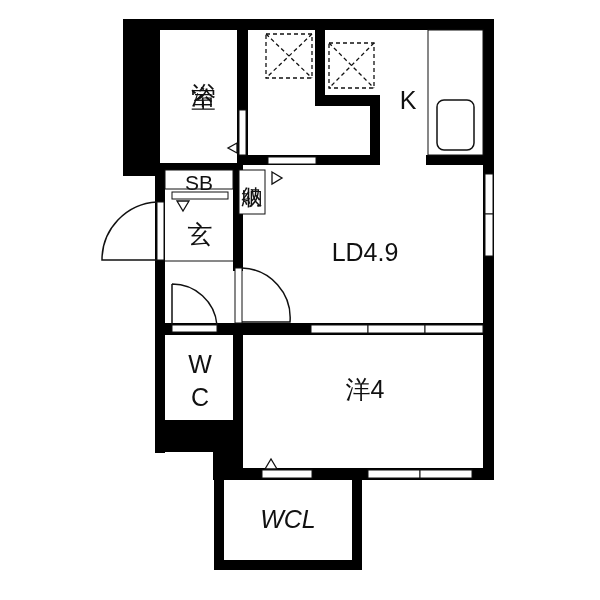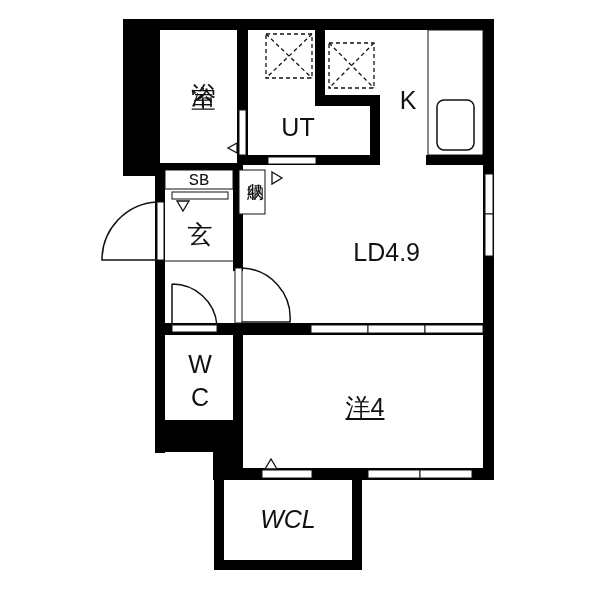--- a/index.html
+++ b/index.html
@@ -1,21 +1,21 @@
 <!DOCTYPE html>
 <html><head>
 <meta charset="utf-8">
 <style>
   html, body { margin: 0; padding: 0; background: #ffffff; }
   body { width: 600px; height: 600px; position: relative; overflow: hidden;
          font-family: "Liberation Sans", "DejaVu Sans", sans-serif; }
   #plan { position: absolute; left: 0; top: 0; width: 600px; height: 600px; }
   .label { position: absolute; color: #111; text-align: center; line-height: 1; }
   .lbl-lg { font-size: 25px; }
-  .lbl-sm { font-size: 17px; font-family: Liberation Mono, monospace; }
+  .lbl-sm { font-size: 21px; }
   .vert { writing-mode: vertical-rl; text-orientation: upright; letter-spacing: 2px; }
 </style>
 </head>
 <body>
 
 <div id="plan">
   <svg width="600" height="600" viewBox="0 0 600 600">
     <g fill="#000">
 
       <rect x="123" y="19" width="371" height="11"></rect>
@@ -121,22 +121,21 @@
     <g fill="#fff" stroke="#111" stroke-width="1.3">
       <polygon points="237,143 228,148 237,153"></polygon>
       <polygon points="272,172 282,178 272,184"></polygon>
       <polygon points="177,201 183,211 189,201"></polygon>
       <polygon points="265,469 271,459 277,469"></polygon>
     </g>
   </svg>
 
   
   <div class="label lbl-lg vert" style="left:182px; top:63px; width:34px;">浴室</div>
-  <div class="label lbl-lg" style="left:268px; top:115px; width:60px;">UT</div>
   <div class="label lbl-lg" style="left:393px; top:88px; width:30px;">K</div>
   <div class="label lbl-sm" style="left:168px; top:172px; width:62px;">SB</div>
   <div class="label lbl-sm vert" style="left:241px; top:170px; width:22px; letter-spacing:0;">収納</div>
   <div class="label lbl-lg" style="left:183px; top:222px; width:34px;">玄</div>
-  <div class="label lbl-lg" style="left:310px; top:240px; width:110px;text-align:right;">LD4.9</div>
+  <div class="label lbl-lg" style="left:310px; top:240px; width:110px;">LD4.9</div>
   <div class="label lbl-lg" style="left:185px; top:348px; width:30px; line-height:1.3; white-space:pre-line;"><span>W</span><br><span>C</span></div>
-  <div class="label lbl-lg" style="left:330px; top:395px; width:70px;text-decoration:underline;">洋4</div>
+  <div class="label lbl-lg" style="left:330px; top:377px; width:70px;">洋4</div>
   <div class="label lbl-lg" style="left:248px; top:507px; width:80px;font-style:italic;">WCL</div>
 </div>
 
 </body></html>

